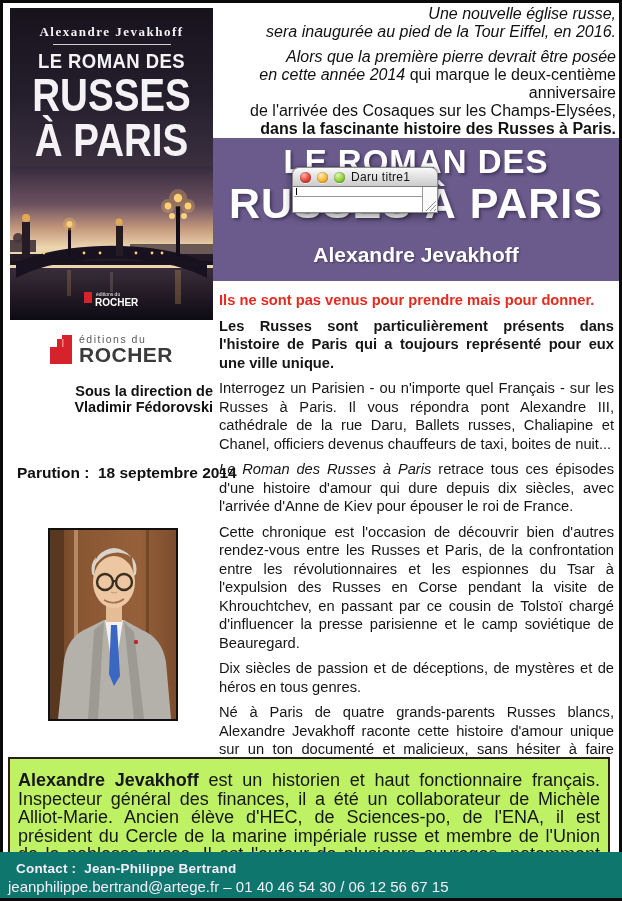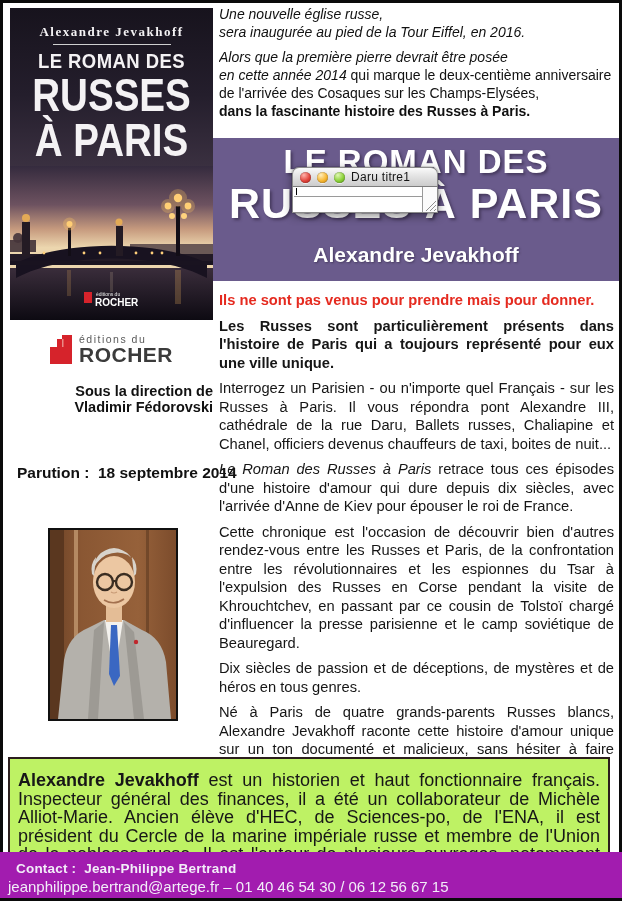--- a/index.html
+++ b/index.html
@@ -27,22 +27,22 @@
     justify-content:center;align-items:center;gap:7px;}
   .rocher-text .small{font-size:10.5px;color:#5a5a5a;letter-spacing:1.5px;}
   .rocher-text .big{font-size:21px;font-weight:bold;color:#3b3b3b;letter-spacing:.5px;line-height:20px;}
   .direction{position:absolute;left:10px;top:383px;width:203px;text-align:right;
     font-weight:bold;font-size:14.5px;line-height:16px;color:#111;}
   .parution{position:absolute;left:17px;top:464px;font-weight:bold;font-size:15.5px;color:#111;text-align:center;}
   .photo{position:absolute;left:48px;top:528px;width:130px;height:193px;
     border:2px solid #101010;box-sizing:border-box;}
   .photo svg{display:block;}
   
-  .intro{position:absolute;left:219px;top:5px;width:397px;text-align:left;
-    font-size:14px;line-height:18px;color:#111;overflow:hidden;height:133px;}
+  .intro{position:absolute;left:219px;top:5px;width:397px;text-align:right;
+    font-size:16px;line-height:18px;color:#111;overflow:hidden;height:133px;}
   .intro .gap{height:7px;}
   .it{font-style:italic;}
   .bd{font-weight:bold;}
   
   .banner{position:absolute;left:213px;top:138px;width:406px;height:143px;
     background:#6a5b8c;text-align:center;color:#fff;}
   .banner .t1{font-size:33px;font-weight:bold;letter-spacing:1px;line-height:36px;margin-top:6px;
     text-shadow:2px 2px 3px rgba(40,30,55,.55);}
   .banner .t2{font-size:43px;font-weight:bold;letter-spacing:1px;line-height:46px;
     text-shadow:2px 2px 3px rgba(40,30,55,.55);}
@@ -69,21 +69,21 @@
   .fw-grip{position:absolute;right:1px;bottom:1px;width:13px;height:12px;}
   
   .bodycol{position:absolute;left:219px;top:291px;width:395px;font-size:14.7px;line-height:18.5px;color:#161616;}
   .bodycol p{margin:0 0 7px 0;text-align:justify;}
   .headline{color:#e52a1f;font-weight:bold;text-align:center;}
   
   .bio{position:absolute;left:8px;top:757px;width:602px;box-sizing:border-box;
     border:2px solid #2b1d1d;background:#bef264;padding:12px 8px 6px 8px;
     font-size:18px;line-height:18.6px;color:#171717;text-align:justify;}
   
-  .footer{position:absolute;left:0;top:852px;width:622px;height:46px;background:#a21caf;color:#f2edf8;}
+  .footer{position:absolute;left:0;top:852px;width:622px;height:46px;background:#0f766e;color:#f2edf8;}
   .footer .l1{font-weight:bold;font-size:13.5px;padding:9px 0 0 16px;letter-spacing:.2px;}
   .footer .l2{font-size:15px;padding:2px 0 0 8px;}
 </style>
 </head>
 <body>
 
 <div class="page">
 
   <div class="cover">
     <div class="cover-top">

